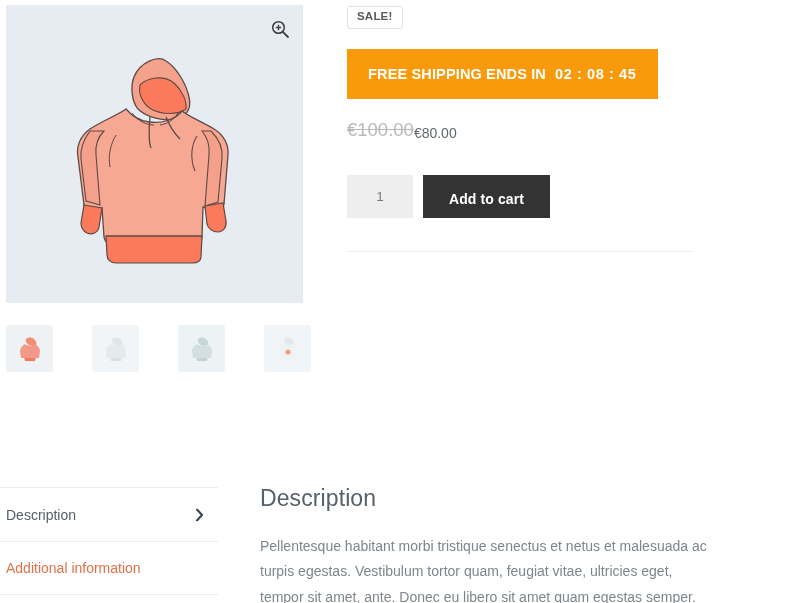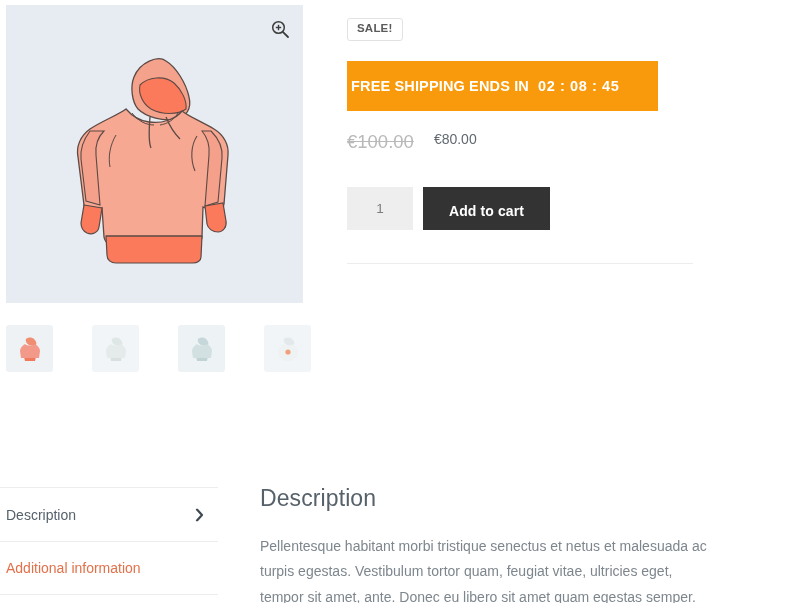--- a/index.html
+++ b/index.html
@@ -71,21 +71,21 @@
     overflow: hidden;
   }
   .thumb.t2, .thumb.t4 { background: #f2f5f7; }
   .thumb.t3 { background: #edf2f4; }
   .thumb svg { display: block; }
 
   
   .summary {
     position: absolute;
     left: 347px;
-    top: 12px;
+    top: 0;
     width: 350px;
   }
   .sale-badge {
     display: inline-block;
     margin-top: 6px;
     padding: 4px 9px 5px 9px;
     border: 1px solid #e2e2e2;
     border-radius: 3px;
     background: #ffffff;
     color: #5a5a5a;
@@ -103,32 +103,32 @@
     line-height: 1.05;
   }
   .countdown {
     margin-top: 20px;
     width: 311px;
     height: 50px;
     background: #f89a0c;
     color: #ffffff;
     display: flex;
     align-items: center;
-    padding-left: 4px;
+    padding-left: 21px;
     font-size: 14.5px;
     font-weight: bold;
     letter-spacing: .15px;
   }
   .countdown .cd-timer { margin-left: 9px; letter-spacing: .6px; }
 
   .price-row {
     margin-top: 20px;
     display: flex;
-    align-items: flex-start;
-    gap: 20px;
+    align-items: flex-end;
+    gap: 0;
   }
   .price-old {
     color: #b9b9b9;
     font-size: 18.5px;
     text-decoration: line-through;
   }
   .price-new {
     color: #60686f;
     font-size: 14px;
   }

